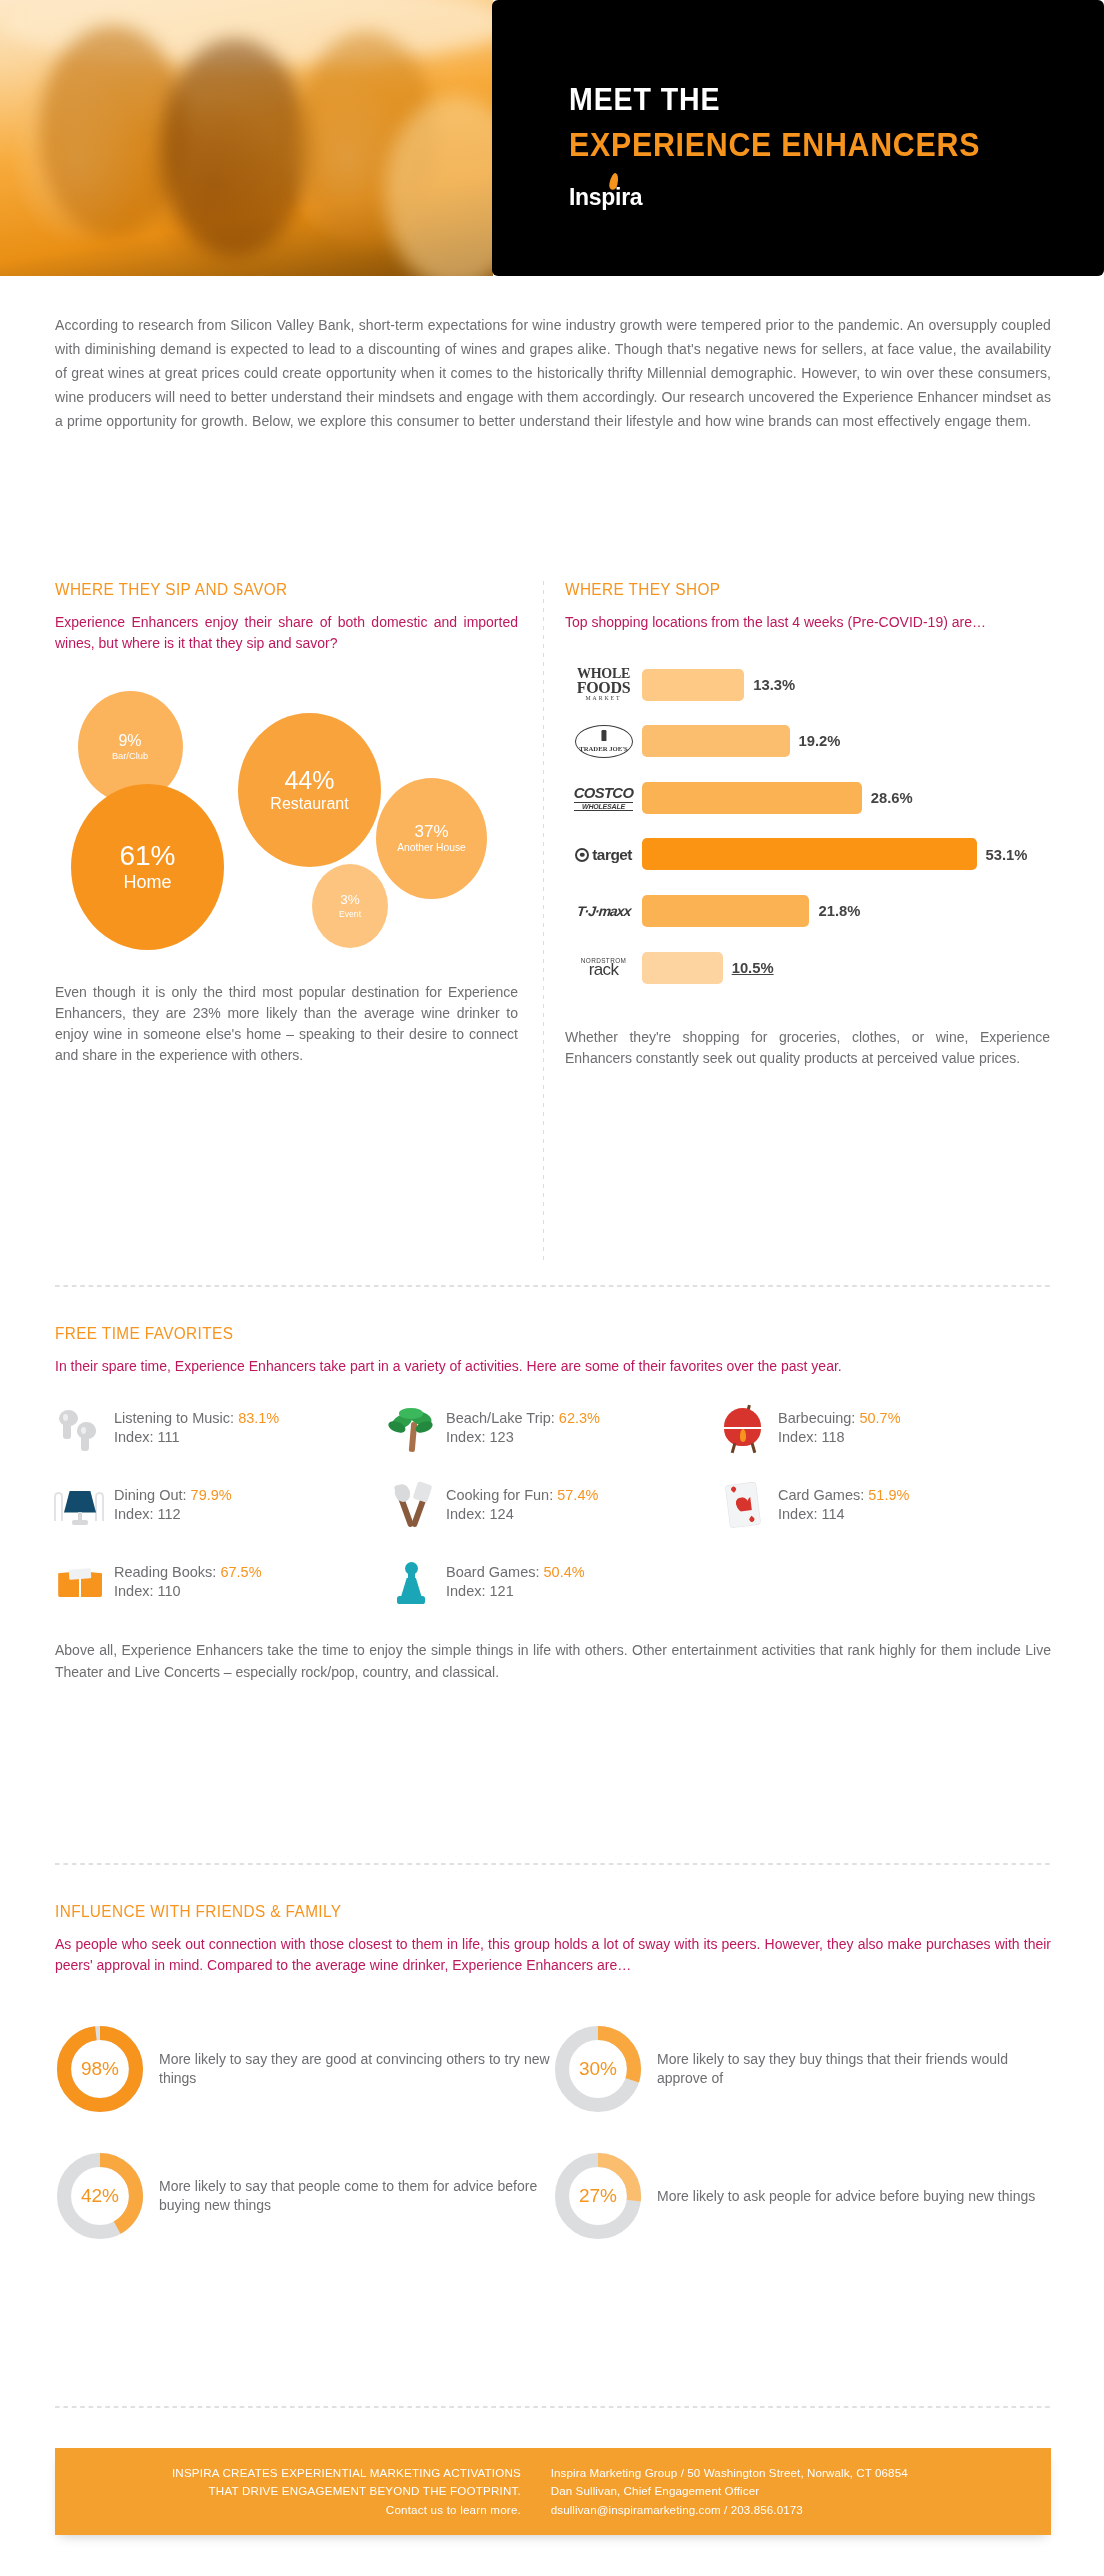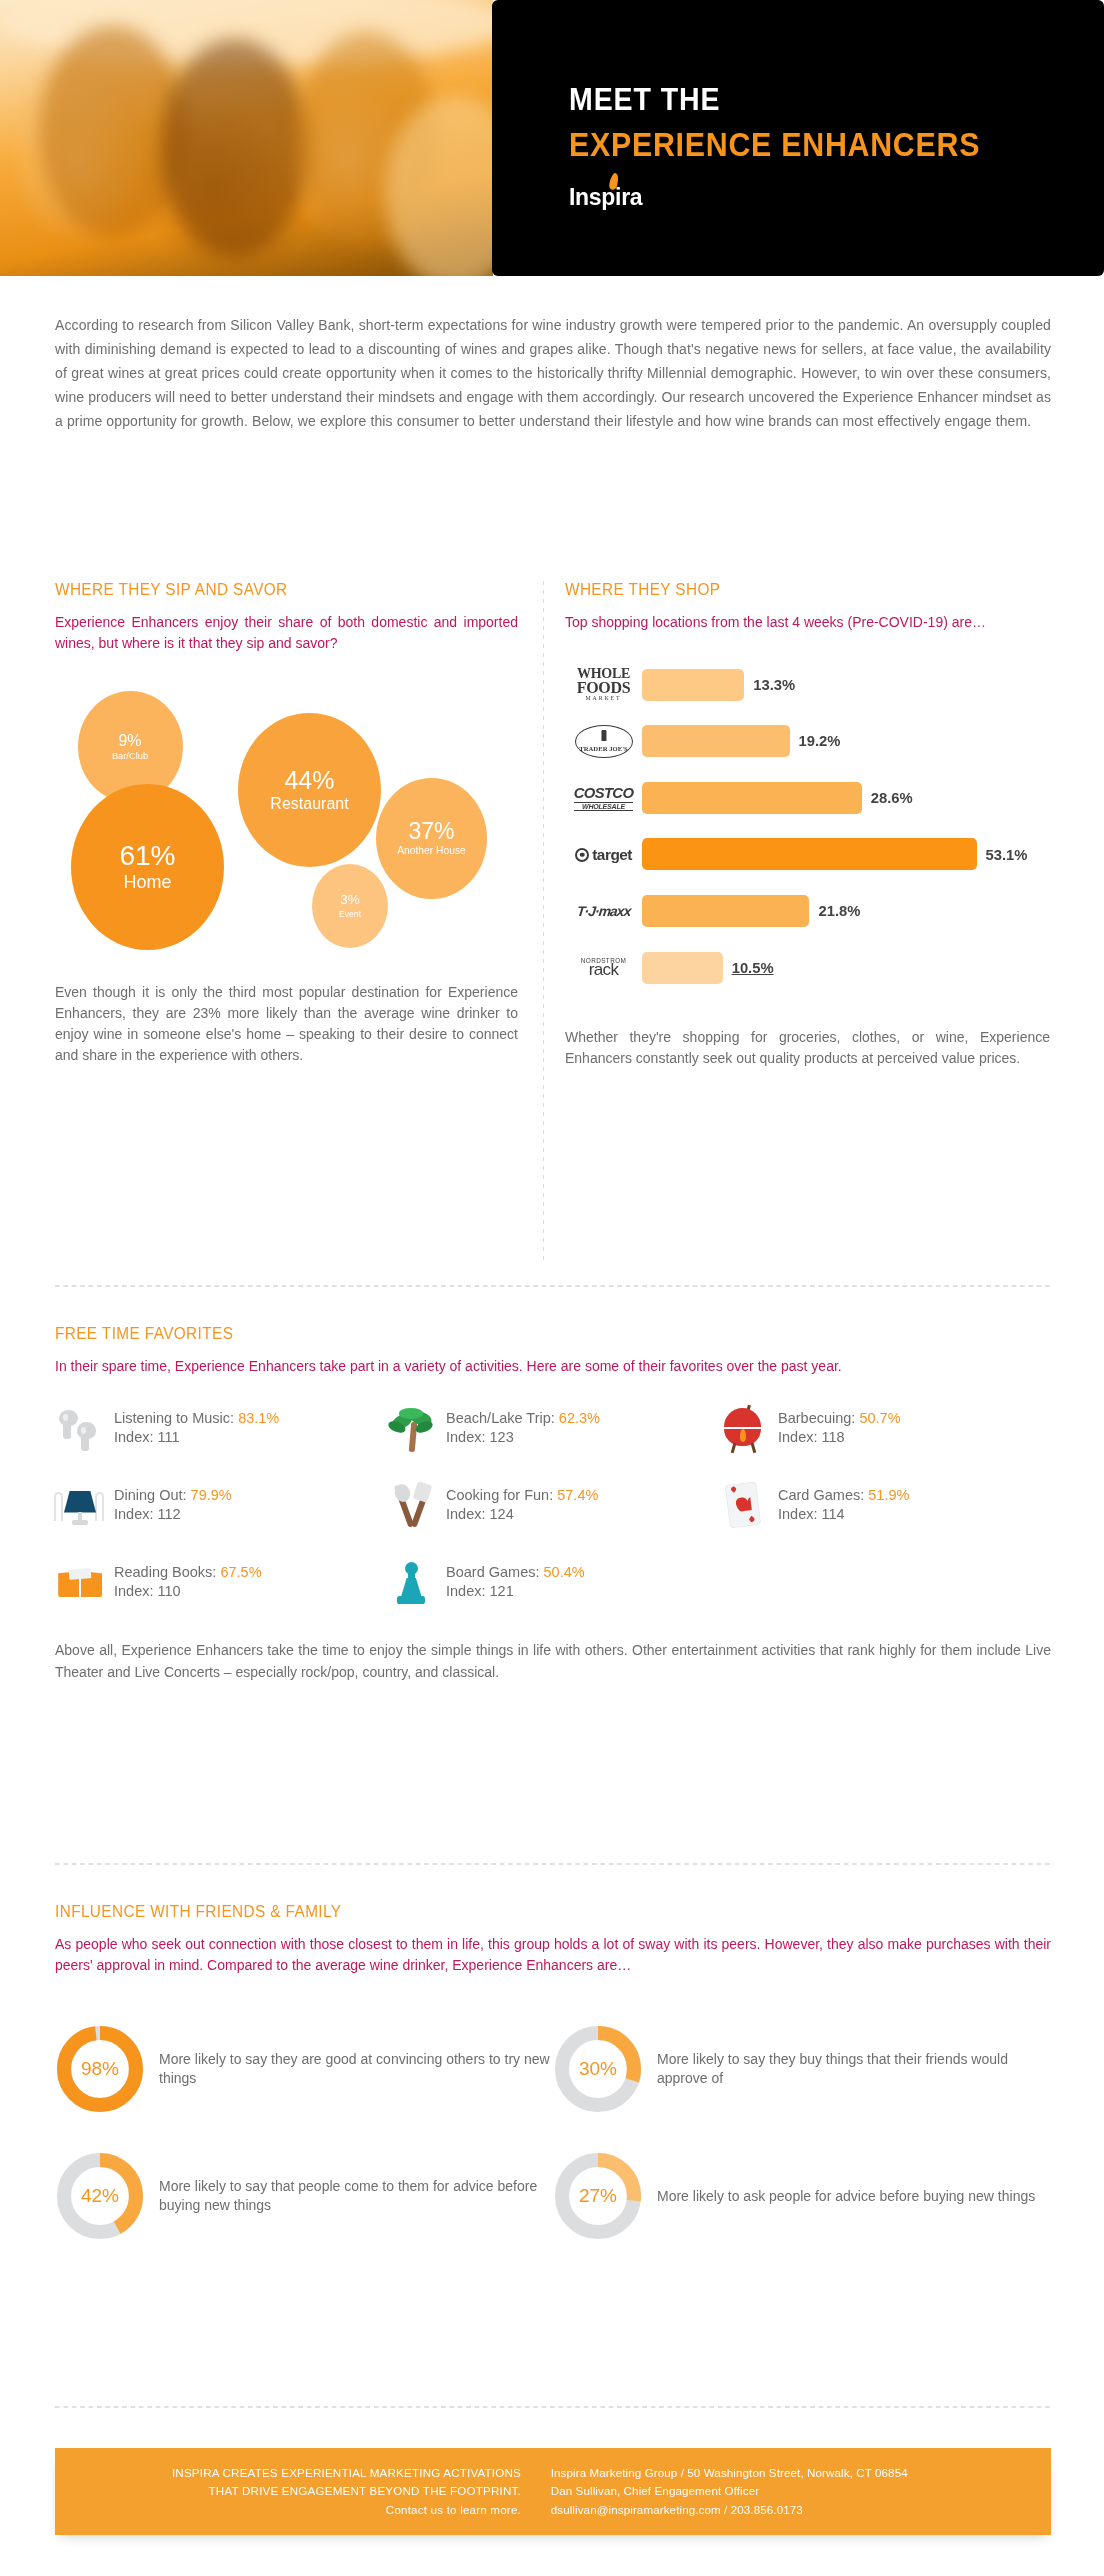--- a/index.html
+++ b/index.html
@@ -95,21 +95,21 @@
     color:#ffffff; text-align:center; line-height:1.0;
   }
   .bubble .pct  { font-weight:300; }
   .bubble .lbl  { font-weight:300; margin-top:3.2px; }
 
   #bub-home      { left:16px;  top:106px; width:153px; height:166px; background:#f7941e; }
   #bub-home .pct { font-size:28px; } #bub-home .lbl { font-size:18px; }
   #bub-rest      { left:183px; top:35px;  width:143px; height:154px; background:#f9a33d; }
   #bub-rest .pct { font-size:25px; } #bub-rest .lbl { font-size:16px; }
   #bub-house     { left:321px; top:100px; width:111px; height:121px; background:#fbb35c; }
-  #bub-house .pct{ font-size:23px; } #bub-house .lbl{ font-size:10.3px; }
+  #bub-house .pct{ font-size:17px; } #bub-house .lbl{ font-size:10.3px; }
   #bub-bar       { left:22.5px;  top:13px;  width:105px; height:112px; background:#fbb35c; }
   #bub-bar .pct  { font-size:16px; } #bub-bar .lbl  { font-size:9.3px; }
   #bub-event     { left:257px; top:186px; width:76px; height:84px; background:#fcc47f; }
   #bub-event .pct{ font-size:13.5px; } #bub-event .lbl{ font-size:8.7px; }
 
   #left-note {
     margin-top:15.4px; font-size:14px; line-height:1.5;
     text-align:justify; color:#6d6e70;
   }
 

